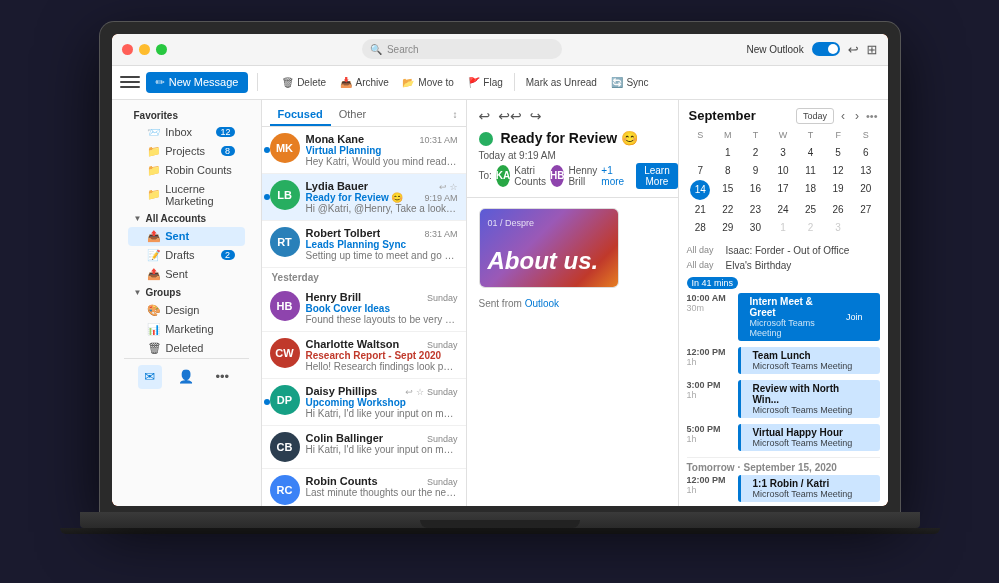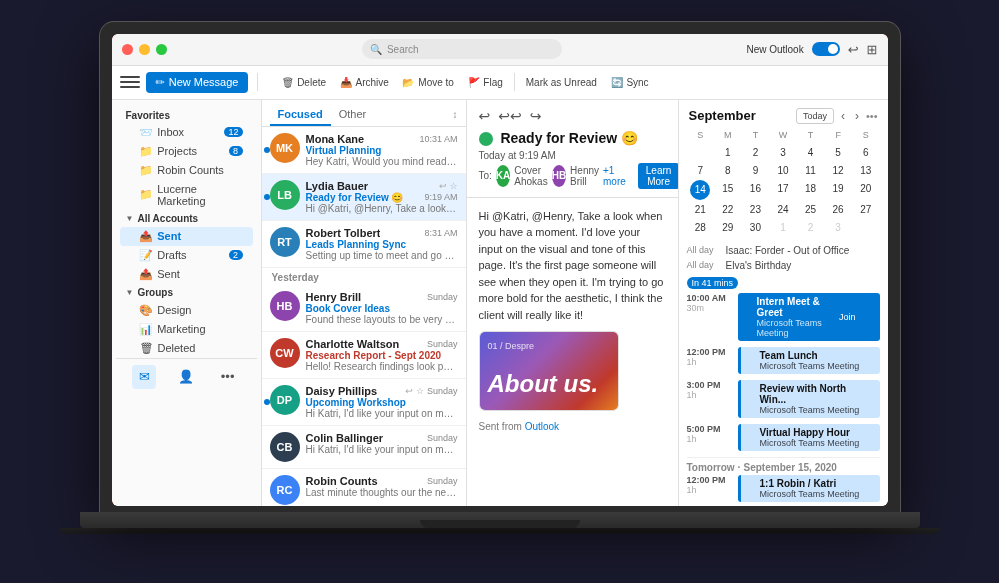--- a/index.html
+++ b/index.html
@@ -214,21 +214,21 @@
       overflow: hidden;
     }
 
     
     .sidebar {
       width: 150px;
       background: #fafafa;
       border-right: 1px solid #e0e0e0;
       overflow-y: auto;
       flex-shrink: 0;
-      padding: 6px 4px;
+      padding: 6px 12px;
     }
     .sidebar-section-title {
       font-size: 10px;
       font-weight: 600;
       color: #333;
       padding: 4px 10px 2px;
     }
     .sidebar-item {
       display: flex;
       align-items: center;
@@ -355,21 +355,21 @@
       font-weight: 600;
       color: white;
     }
     .email-item-content {
       flex: 1;
       min-width: 0;
     }
     .email-item-header {
       display: flex;
       justify-content: space-between;
-      align-items: center;
+      align-items: flex-end;
     }
     .email-sender {
       font-size: 11px;
       font-weight: 600;
       color: #222;
       white-space: nowrap;
       overflow: hidden;
       text-overflow: ellipsis;
       max-width: 100px;
     }
@@ -625,21 +625,21 @@
       color: #555;
       font-weight: 600;
     }
     .cal-event-dur {
       font-size: 9px;
       color: #aaa;
     }
     .cal-event-block {
       flex: 1;
       border-radius: 3px;
-      padding: 3px 19px;
+      padding: 3px 12px;
       font-size: 10px;
       color: #111;
     }
     .cal-event-block.blue { background: #cce5ff; border-left: 3px solid #0078d4; }
     .cal-event-block.highlight { background: #0078d4; color: white; }
     .cal-event-title { font-weight: 600; font-size: 10px; }
     .cal-event-sub { font-size: 9px; opacity: 0.8; }
     .join-btn {
       background: #0078d4;
       color: white;
@@ -926,29 +926,28 @@
               <div class="email-detail-subject">
                 <span style="display:inline-block;width:14px;height:14px;border-radius:50%;background:#27ae60;margin-right:4px;vertical-align:middle;"></span>
                 <span>Ready for Review 😊</span>
               </div>
               <div class="email-detail-meta">
                 <span>Today at 9:19 AM</span>
               </div>
               <div class="email-detail-meta" style="margin-top:2px;">
                 <span>To:</span>
                 <div class="avatar-small">KA</div>
-                <span style="font-size:10px;">Cover Ahokas</span>
+                <span style="font-size:10px;">Katri Counts</span>
                 <div class="avatar-small" style="background:#8e44ad;">HB</div>
                 <span style="font-size:10px;">Henny Brill</span>
                 <span style="font-size:10px;color:#0078d4;">+1 more</span>
                 <button class="learn-more-btn">Learn More</button>
               </div>
             </div>
             <div class="email-detail-body">
-              <p class="email-body-text">Hi @Katri, @Henry, Take a look when you have a moment. I'd love your input on the visual and tone of this page. It's the first page someone will see when they open it. I'm trying to go more bold for the aesthetic, I think the client will really like it!</p>
               <div class="email-attachment">
                 <div class="attachment-preview">
                   <div style="position:absolute;top:8px;left:8px;color:white;font-size:9px;opacity:0.8;">01 / Despre</div>
                   <div class="about-text">About us.</div>
                 </div>
               </div>
               <div class="sent-from">
                 <span>Sent from</span>
                 <a href="#">Outlook</a>
               </div>

